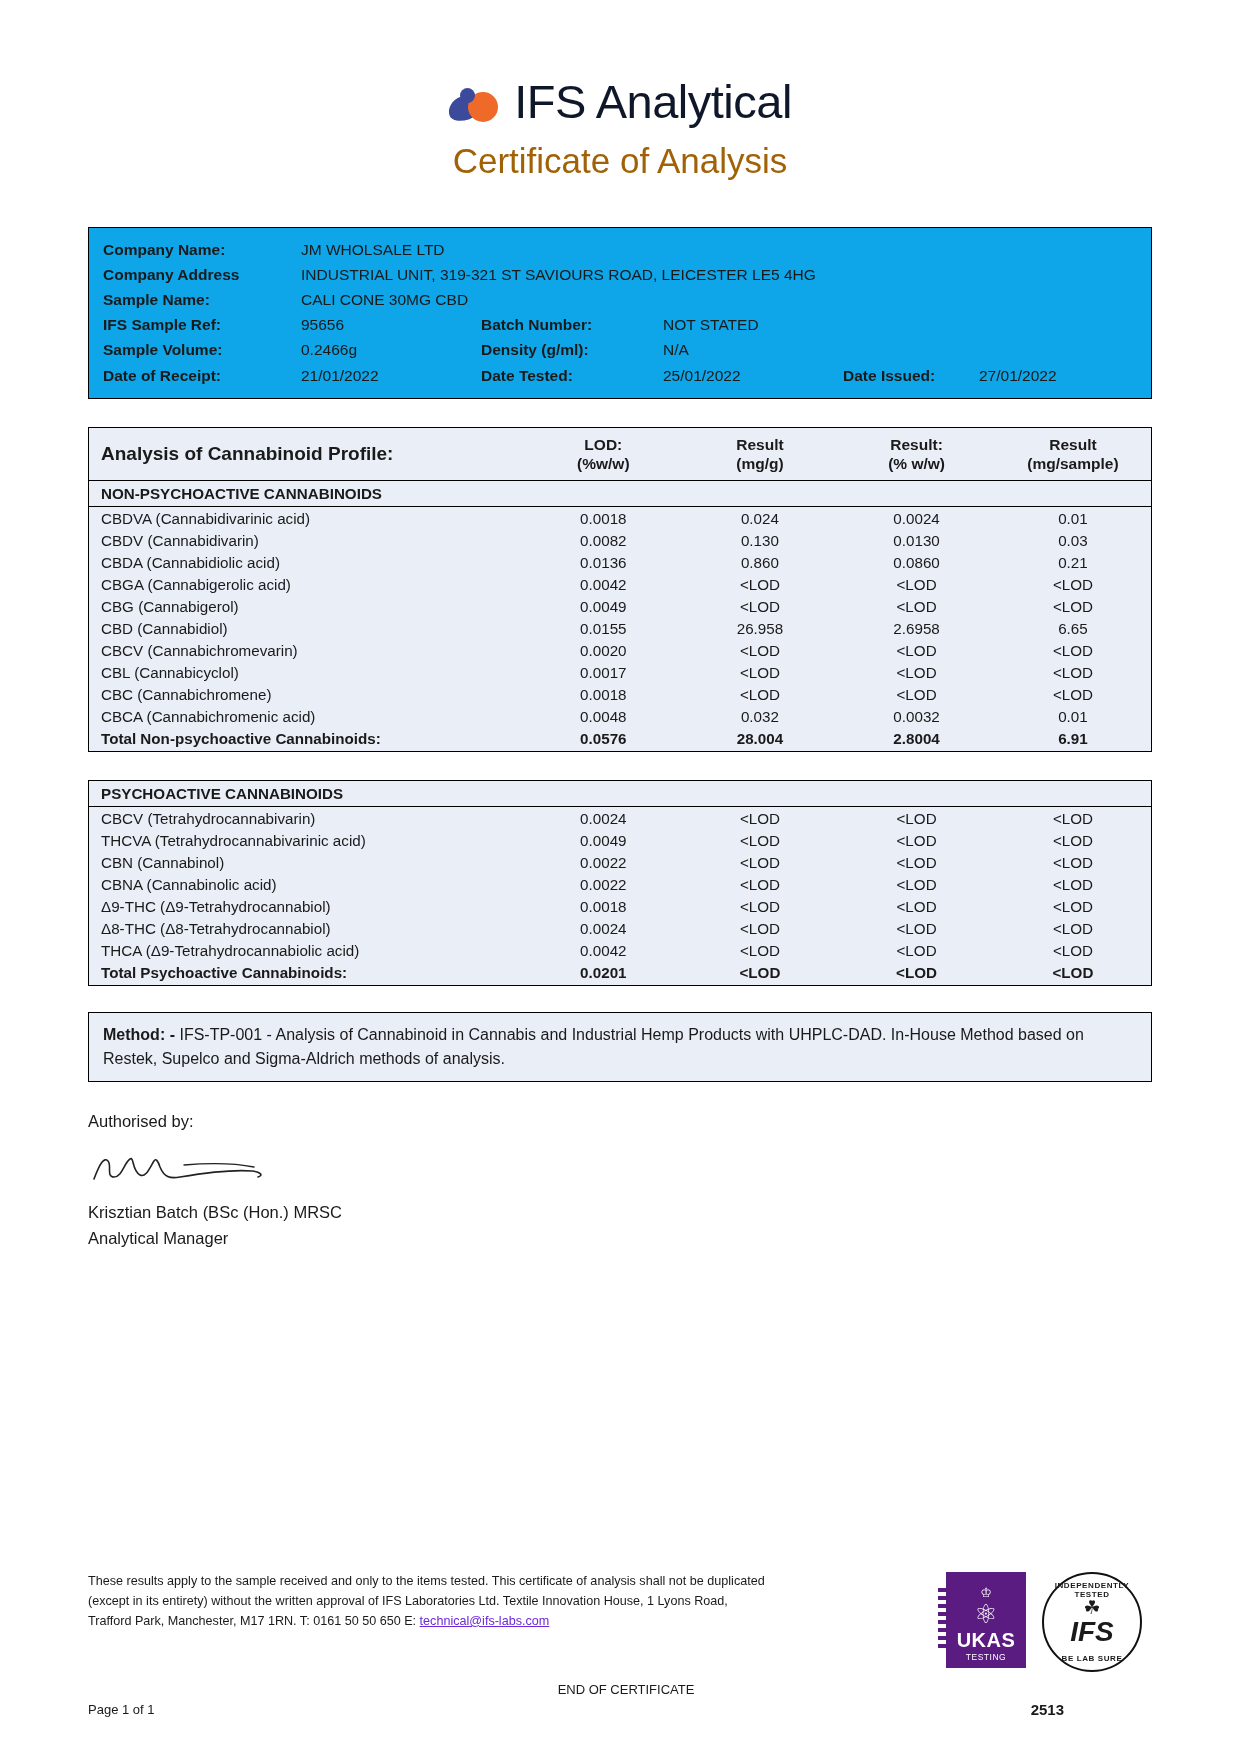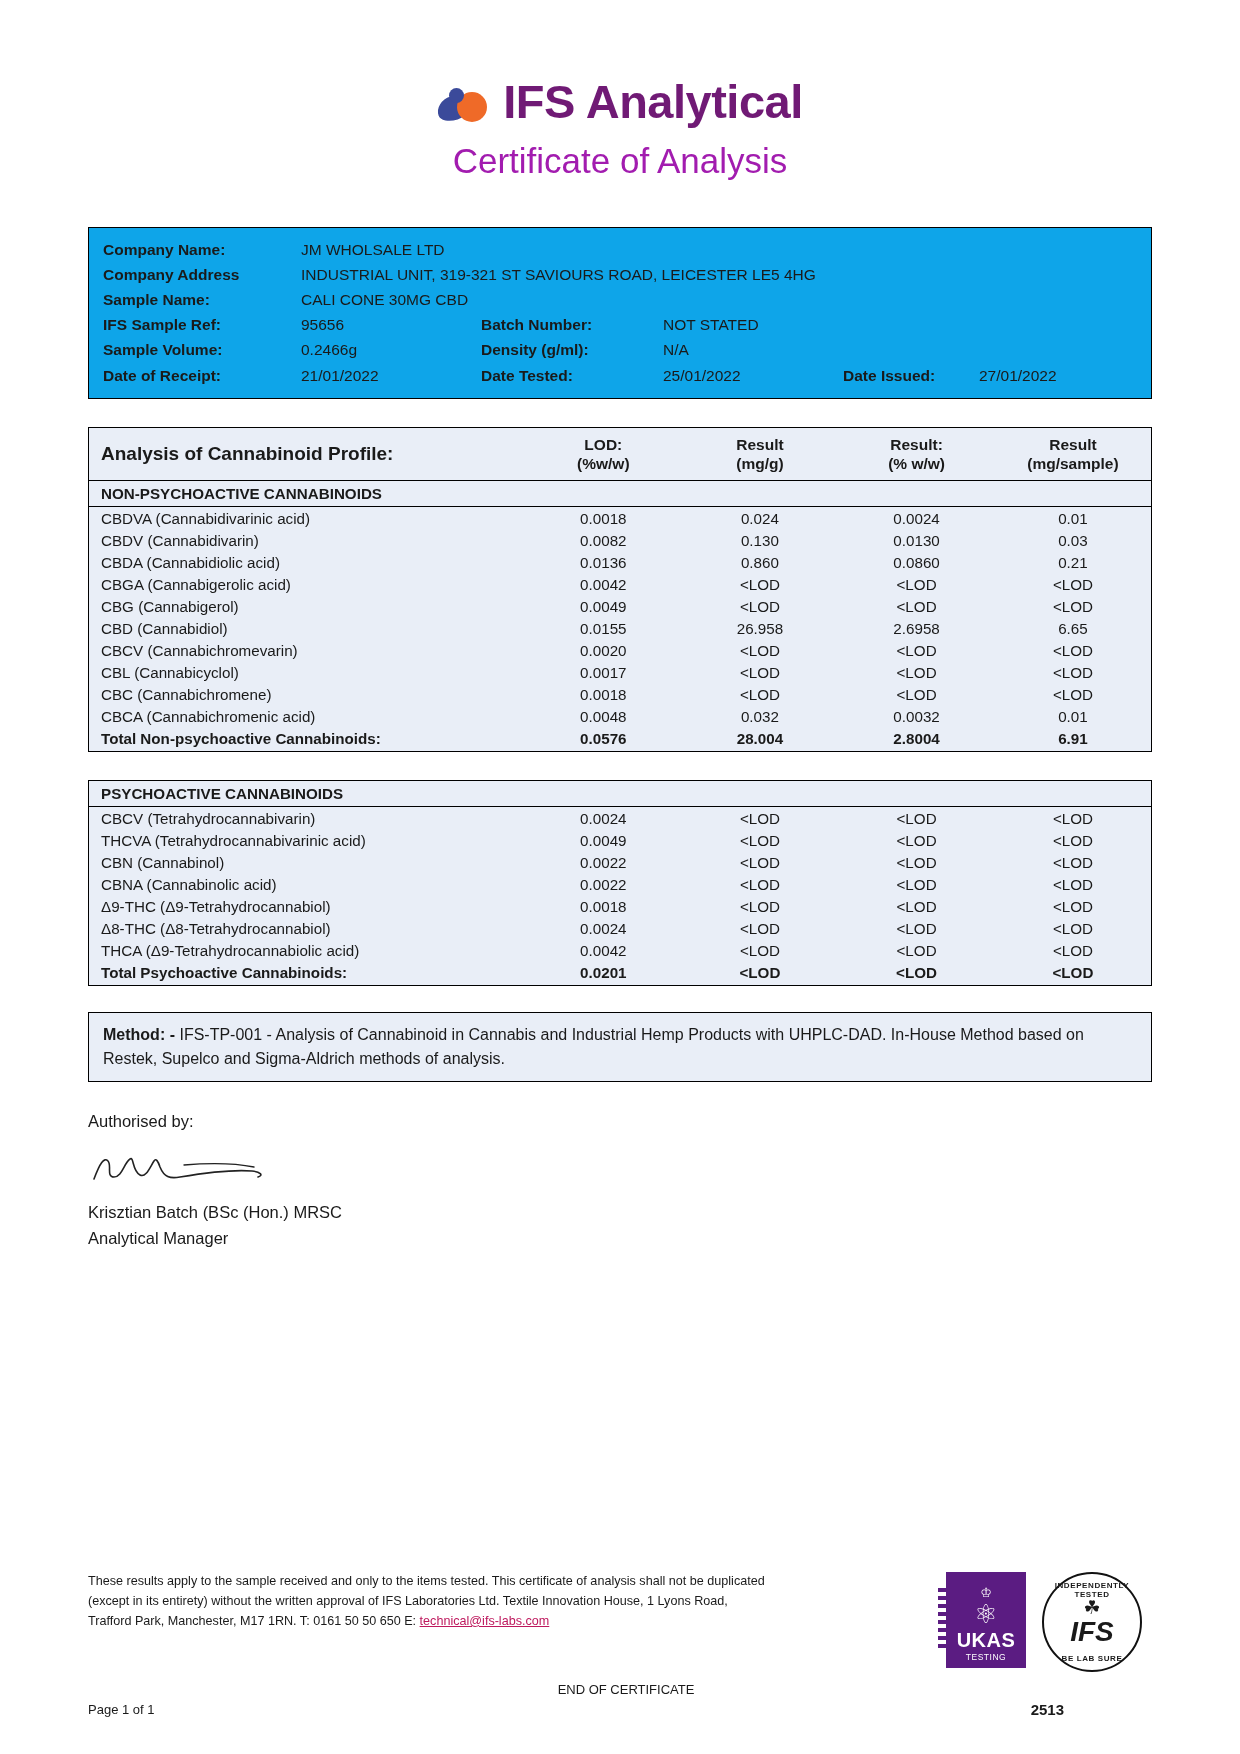--- a/index.html
+++ b/index.html
@@ -59,29 +59,29 @@
     position: absolute;
     left: 12px;
     top: 8px;
     width: 15px;
     height: 15px;
     background: #3b4a9a;
     border-radius: 50%;
   }
   .logo-text {
     font-size: 47px;
-    font-weight: bold;
-    color: #701a75;
+    font-weight: normal;
+    color: #0f172a;
     letter-spacing: -0.5px;
     line-height: 1;
   }
   .doc-title {
     text-align: center;
     font-size: 35px;
-    color: #a21caf;
+    color: #a16207;
     margin-top: 16px;
     font-weight: normal;
   }
 
   
   .info-box {
     margin-top: 46px;
     border: 1px solid #000;
     background: #0ea5e9;
     padding: 9px 14px 10px 14px;
@@ -203,21 +203,21 @@
     align-items: flex-start;
     justify-content: space-between;
   }
   .footer-text {
     font-size: 12.6px;
     line-height: 1.58;
     color: #1a1a1a;
     max-width: 760px;
   }
   .footer-text a {
-    color: #be185d;
+    color: #6d28d9;
     text-decoration: underline;
     margin-top: 40px;
   }
   .marks {
     display: flex;
     align-items: flex-start;
     gap: 16px;
     padding-right: 22px;
   }
   .ukas {

